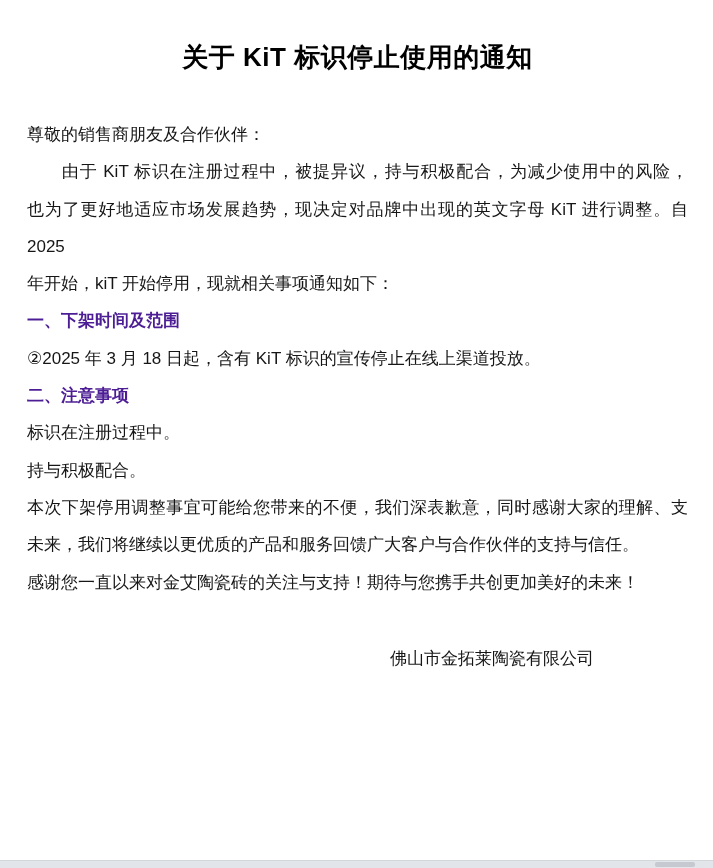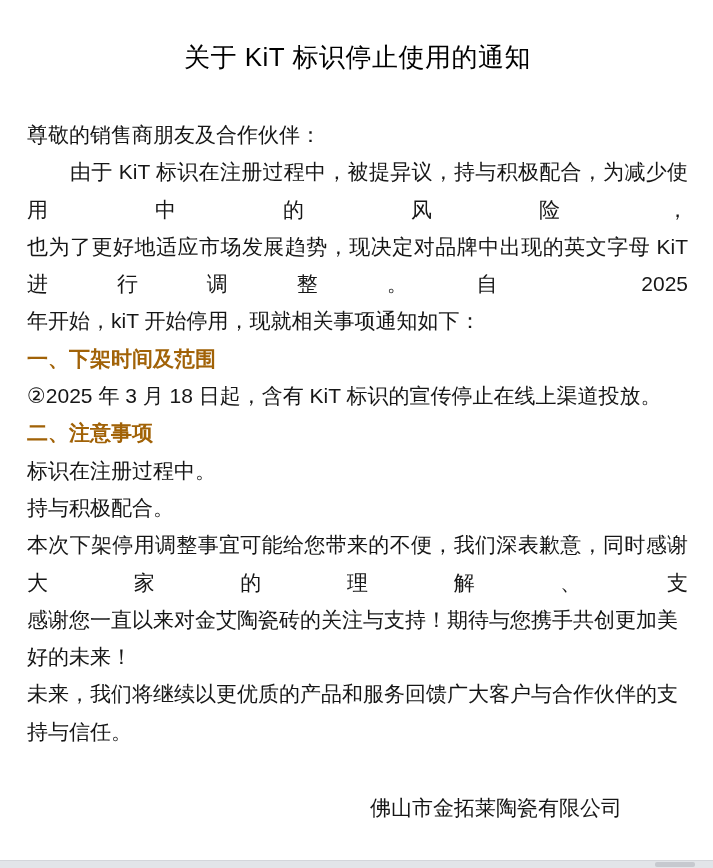--- a/index.html
+++ b/index.html
@@ -16,47 +16,47 @@
     font-family: "Liberation Sans", "DejaVu Sans", sans-serif;
     color: #161616;
   }
   .content {
     padding: 36px 25px 0 27px;
   }
   .doc-title {
     margin: 0 0 38px 0;
     text-align: center;
     font-size: 26px;
-    font-weight: normal;
+    font-weight: bold;
     line-height: 42px;
     color: #000000;
     letter-spacing: 0.5px;
   }
   .line {
-    font-size: 21px;
+    font-size: 17px;
     line-height: 37.3px;
     white-space: normal;
   }
   .indent {
     text-indent: 2.05em;
   }
   .just {
     text-align: justify;
     text-align-last: justify;
     text-justify: inter-character;
   }
   .bold {
     font-weight: bold;
-    color: #a16207;
+    color: #4c1d95;
   }
   .spacer {
     height: 37px;
   }
   .signature-block {
-    margin: 2px 66px 0 auto;
+    margin: 2px 94px 0 auto;
     width: max-content;
     text-align: center;
   }
   .scrollbar-track {
     position: absolute;
     left: 0;
     right: 0;
     bottom: 0;
     height: 7px;
     background: #e2e5e9;
@@ -86,22 +86,22 @@
     <div class="line just">也为了更好地适应市场发展趋势，现决定对品牌中出现的英文字母 KiT 进行调整。自 2025</div>
     <div class="line">年开始，kiT 开始停用，现就相关事项通知如下：</div>
 
     <div class="line bold">一、下架时间及范围</div>
     <div class="line">②2025 年 3 月 18 日起，含有 KiT 标识的宣传停止在线上渠道投放。</div>
 
     <div class="line bold">二、注意事项</div>
     <div class="line">标识在注册过程中。</div>
     <div class="line">持与积极配合。</div>
     <div class="line just">本次下架停用调整事宜可能给您带来的不便，我们深表歉意，同时感谢大家的理解、支</div>
+    <div class="line">未来，我们将继续以更优质的产品和服务回馈广大客户与合作伙伴的支持与信任。</div>
     <div class="line">感谢您一直以来对金艾陶瓷砖的关注与支持！期待与您携手共创更加美好的未来！</div>
-    <div class="line">未来，我们将继续以更优质的产品和服务回馈广大客户与合作伙伴的支持与信任。</div>
 
     <div class="spacer"></div>
 
     <div class="signature-block">
       <div class="line">佛山市金拓莱陶瓷有限公司</div>
     </div>
 
   </div>
 
   <div class="scrollbar-track">

